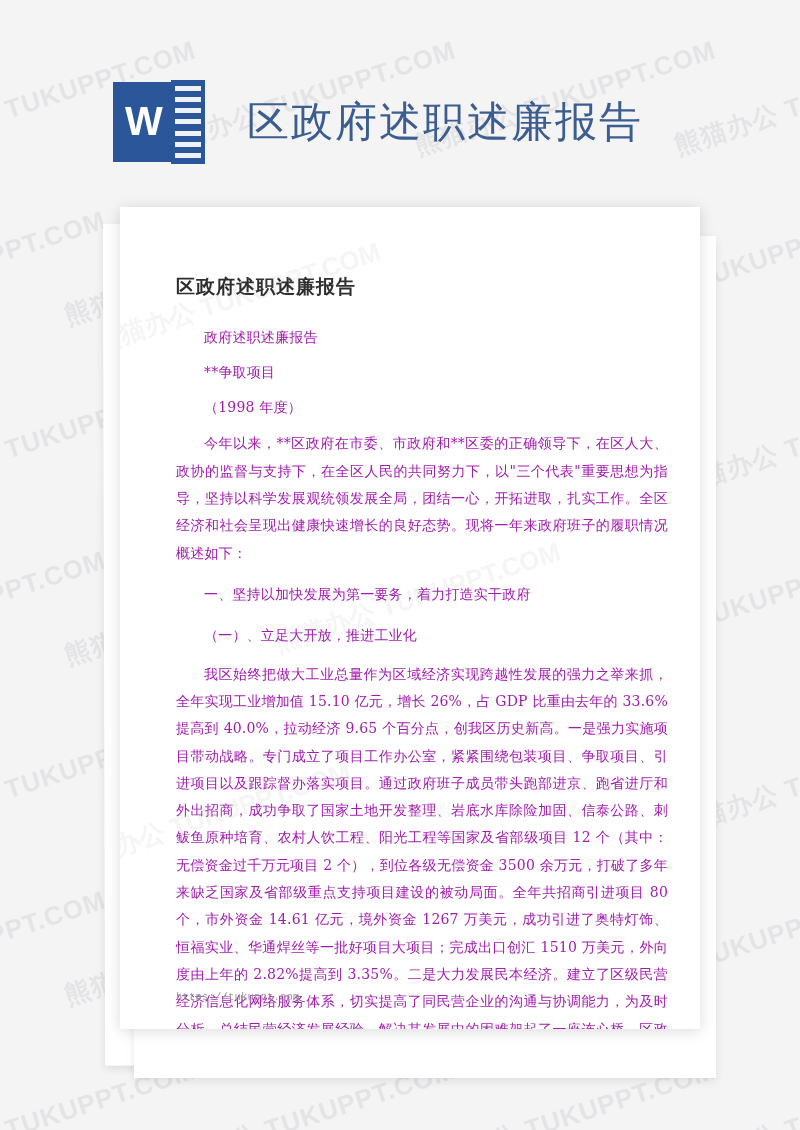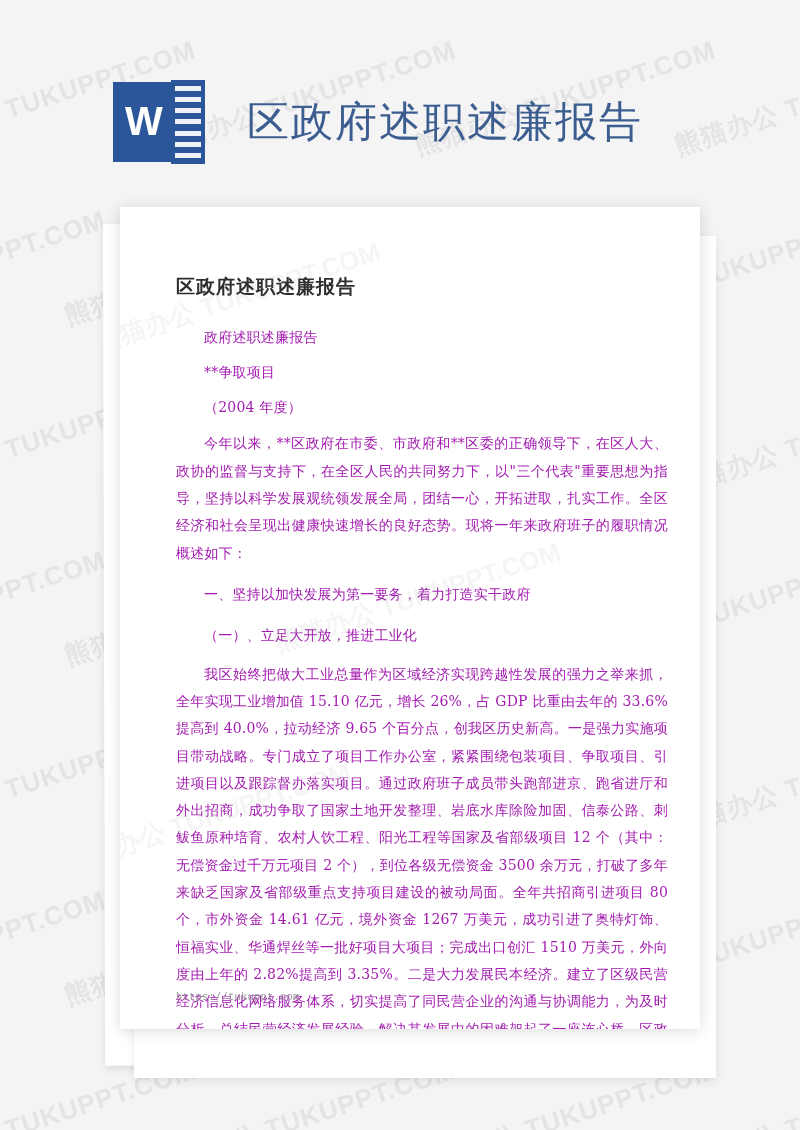--- a/index.html
+++ b/index.html
@@ -229,21 +229,21 @@
       <div class="wm-page" style="left:-30px; top:120px; font-size:26px;">熊猫办公 TUKUPPT.COM</div>
       <div class="wm-page" style="left:150px; top:420px; font-size:26px;">熊猫办公 TUKUPPT.COM</div>
       <div class="wm-page" style="left:-60px; top:640px; font-size:26px;">熊猫办公 TUKUPPT.COM</div>
 
       <div class="doc-col">
 
         <div class="doc-h1">区政府述职述廉报告</div>
 
         <div class="doc-p indent tight">政府述职述廉报告</div>
         <div class="doc-p indent tight">**争取项目</div>
-        <div class="doc-p indent tight">（2004 年度）</div>
+        <div class="doc-p indent tight">（1998 年度）</div>
 
         <div class="doc-p flow" style="margin-top:10px;">今年以来，**区政府在市委、市政府和**区委的正确领导下，在区人大、政协的监督与支持下，在全区人民的共同努力下，以"三个代表"重要思想为指导，坚持以科学发展观统领发展全局，团结一心，开拓进取，扎实工作。全区经济和社会呈现出健康快速增长的良好态势。现将一年来政府班子的履职情况概述如下：</div>
 
         <div class="doc-p heading-lv1">一、坚持以加快发展为第一要务，着力打造实干政府</div>
 
 
         <div class="doc-p heading-lv2">（一）、立足大开放，推进工业化</div>
 
         <div class="doc-p flow">我区始终把做大工业总量作为区域经济实现跨越性发展的强力之举来抓，全年实现工业增加值 15.10 亿元，增长 26%，占 GDP 比重由去年的 33.6%提高到 40.0%，拉动经济 9.65 个百分点，创我区历史新高。一是强力实施项目带动战略。专门成立了项目工作办公室，紧紧围绕包装项目、争取项目、引进项目以及跟踪督办落实项目。通过政府班子成员带头跑部进京、跑省进厅和外出招商，成功争取了国家土地开发整理、岩底水库除险加固、信泰公路、刺鲅鱼原种培育、农村人饮工程、阳光工程等国家及省部级项目 12 个（其中：无偿资金过千万元项目 2 个），到位各级无偿资金 3500 余万元，打破了多年来缺乏国家及省部级重点支持项目建设的被动局面。全年共招商引进项目 80 个，市外资金 14.61 亿元，境外资金 1267 万美元，成功引进了奥特灯饰、恒福实业、华通焊丝等一批好项目大项目；完成出口创汇 1510 万美元，外向度由上年的 2.82%提高到 3.35%。二是大力发展民本经济。建立了区级民营经济信息化网络服务体系，切实提高了同民营企业的沟通与协调能力，为及时分析、总结民营经济发展经验，解决其发展中的困难架起了一座连心桥。区政府专门安排资金用于年纳税 50 万元以上的民营企业家进行免费健康体检和健康档案的建立。民营经济上缴税金 1.56 亿元，增长 61.18%，占财政总收入的比重达到 78%，今年我</div>
 

